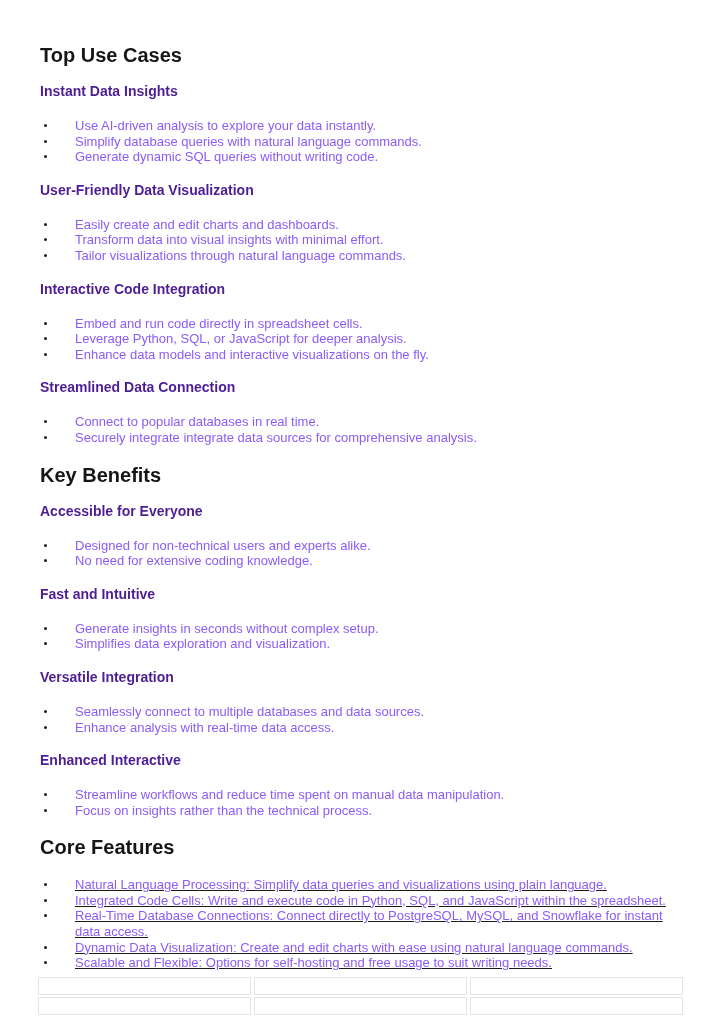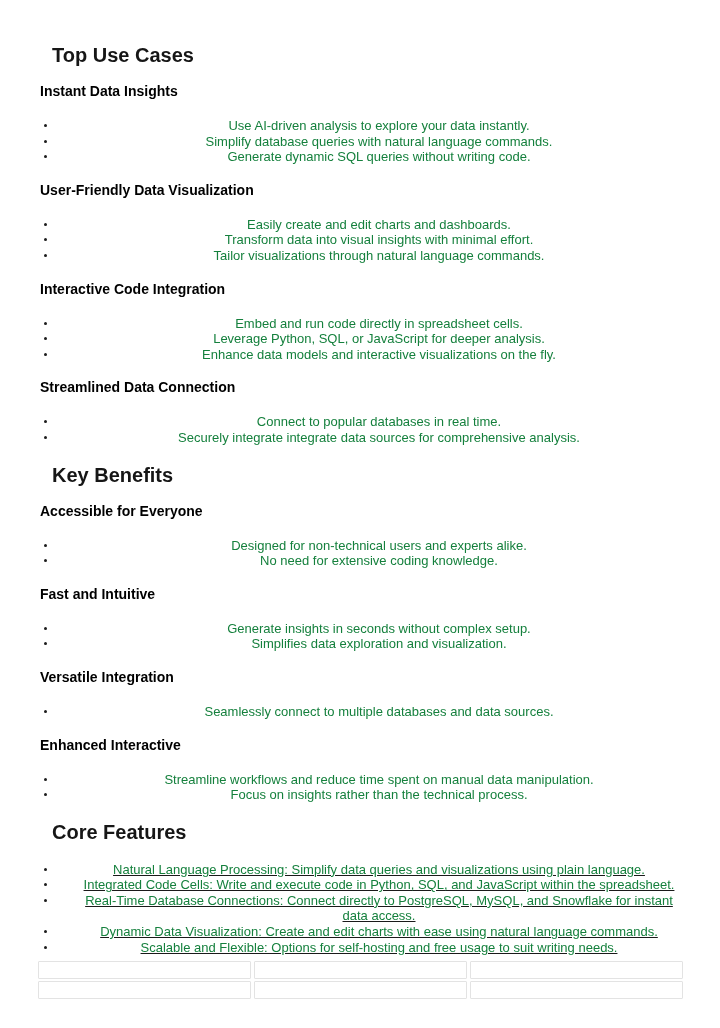--- a/index.html
+++ b/index.html
@@ -15,46 +15,45 @@
     font-family: "Liberation Sans", sans-serif;
     -webkit-font-smoothing: antialiased;
   }
   .page {
     padding: 26px 37px 0 40px;
   }
   h1 {
     font-size: 20px;
     line-height: 22px;
     font-weight: 700;
-    margin: 18px 12px;
+    margin: 18px 0;
     color: #161616;
   }
   h2 {
     font-size: 14px;
     line-height: 15px;
     font-weight: 700;
     margin: 18px 0 19px;
-    color: #000000;
+    color: #4c1d95;
   }
   ul {
     list-style: none;
     margin: 19px 0 18px;
     padding: 0;
   }
   ul.last-list {
     margin-bottom: 6px;
     text-decoration: underline;
   }
   li {
     position: relative;
     padding-left: 35px;
     font-size: 13px;
     line-height: 15.6px;
-    color: #15803d;
-    text-align: center;
+    color: #8b5cf6;
   }
   li::before {
     content: "";
     position: absolute;
     left: 4px;
     top: 6px;
     width: 3px;
     height: 3px;
     border-radius: 50%;
     background: #1c1c1c;
@@ -121,20 +120,21 @@
 
   <h2>Fast and Intuitive</h2>
   <ul>
     <li>Generate insights in seconds without complex setup.</li>
     <li>Simplifies data exploration and visualization.</li>
   </ul>
 
   <h2>Versatile Integration</h2>
   <ul>
     <li>Seamlessly connect to multiple databases and data sources.</li>
+    <li>Enhance analysis with real-time data access.</li>
   </ul>
 
   <h2>Enhanced Interactive</h2>
   <ul>
     <li>Streamline workflows and reduce time spent on manual data manipulation.</li>
     <li>Focus on insights rather than the technical process.</li>
   </ul>
 
   <h1>Core Features</h1>
 

